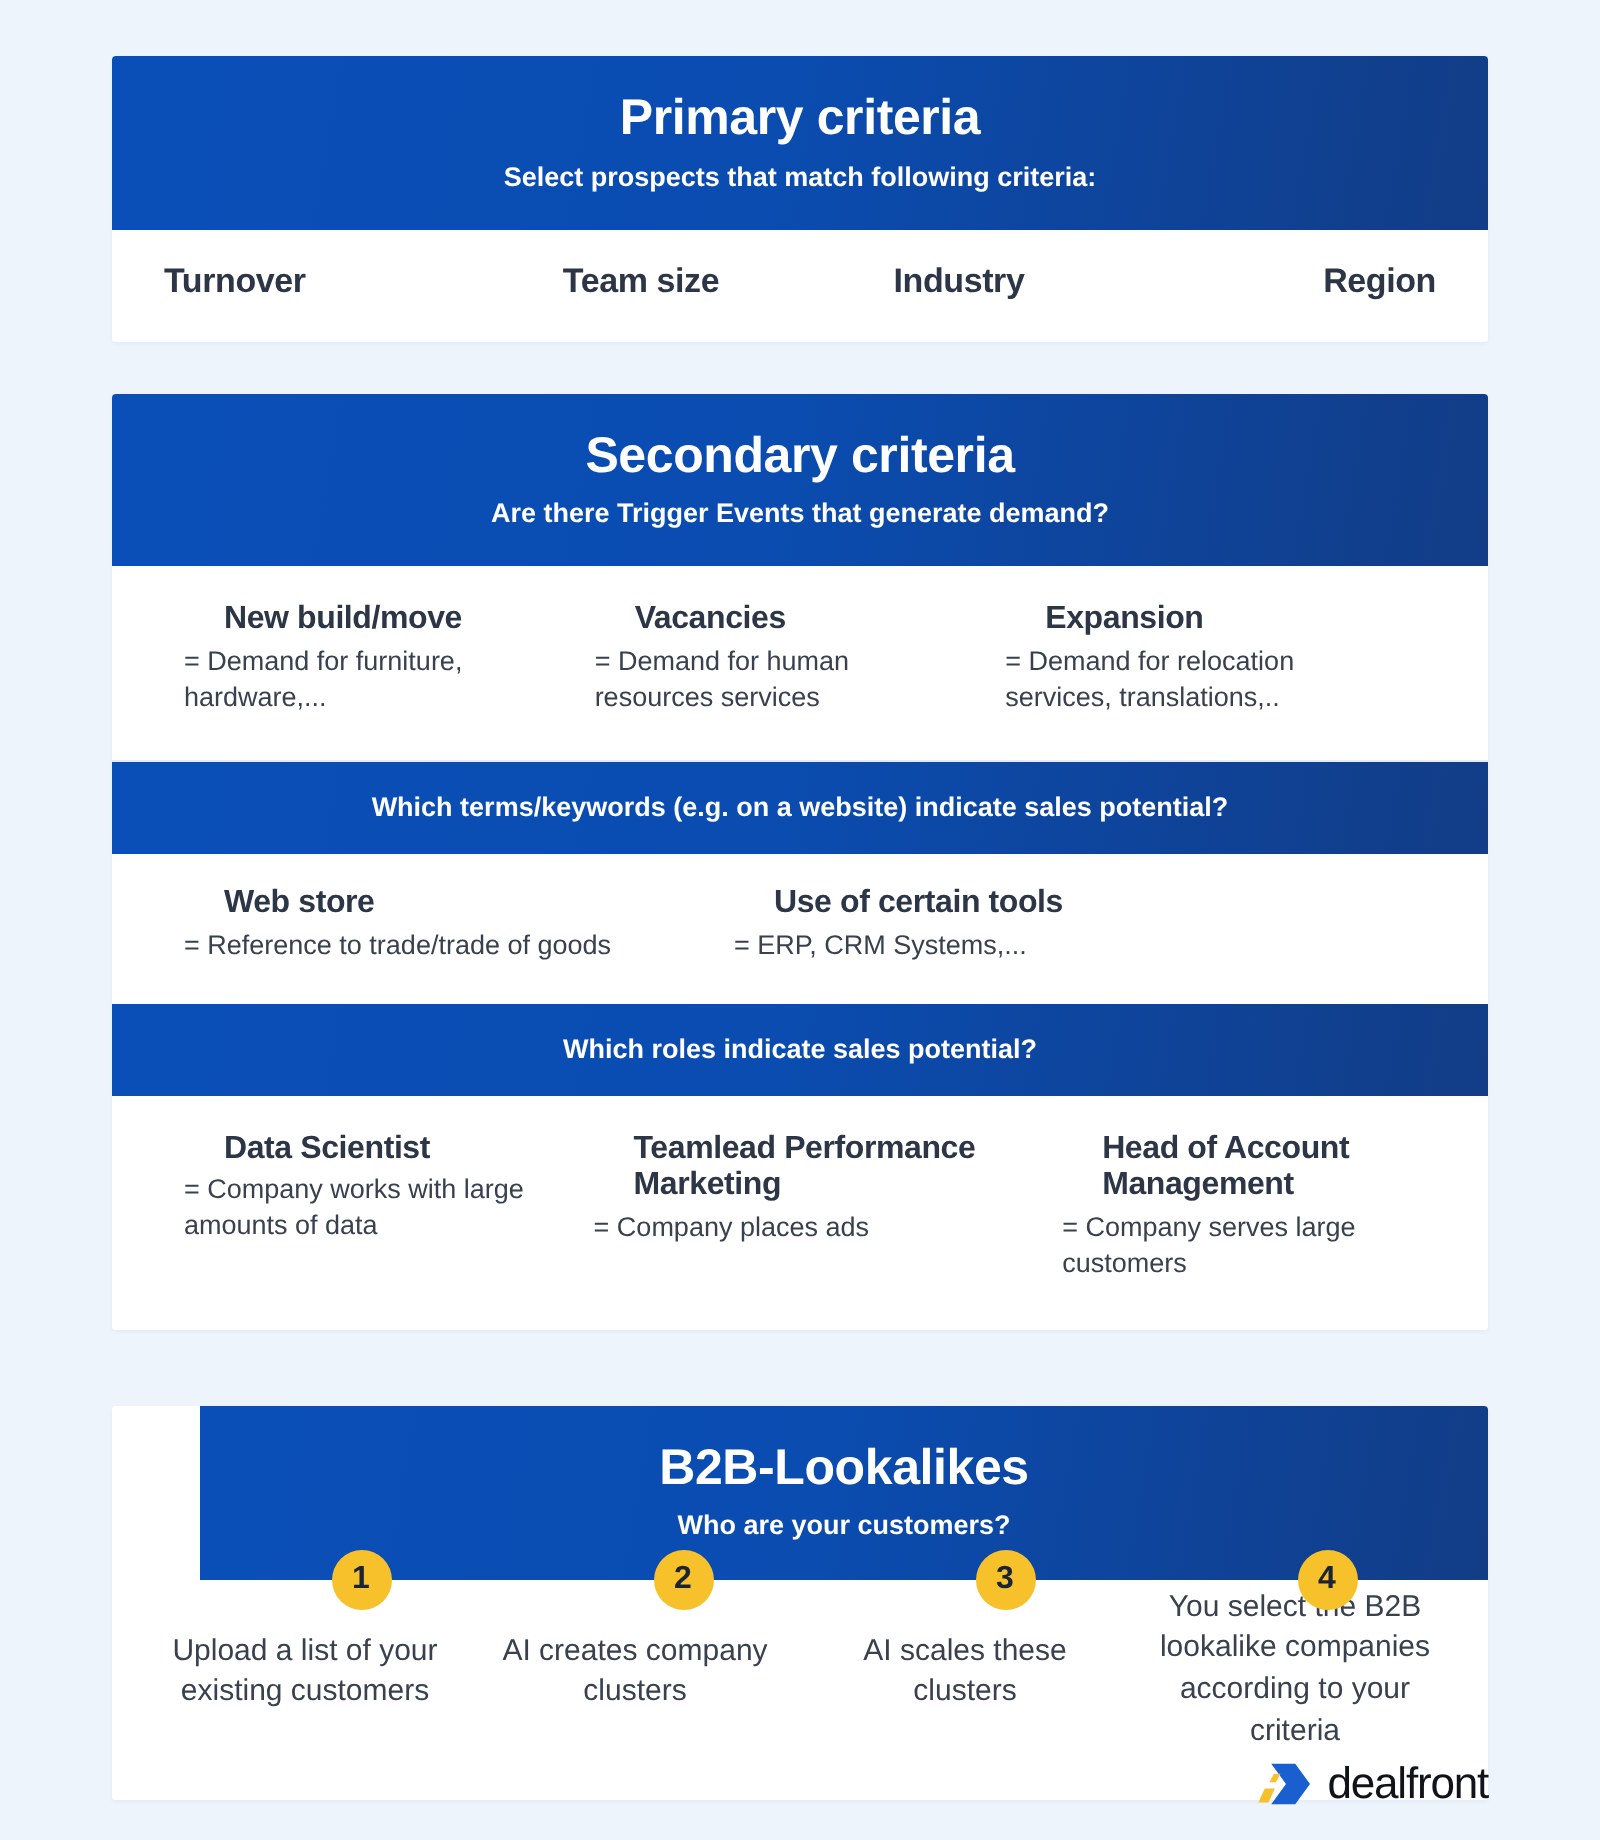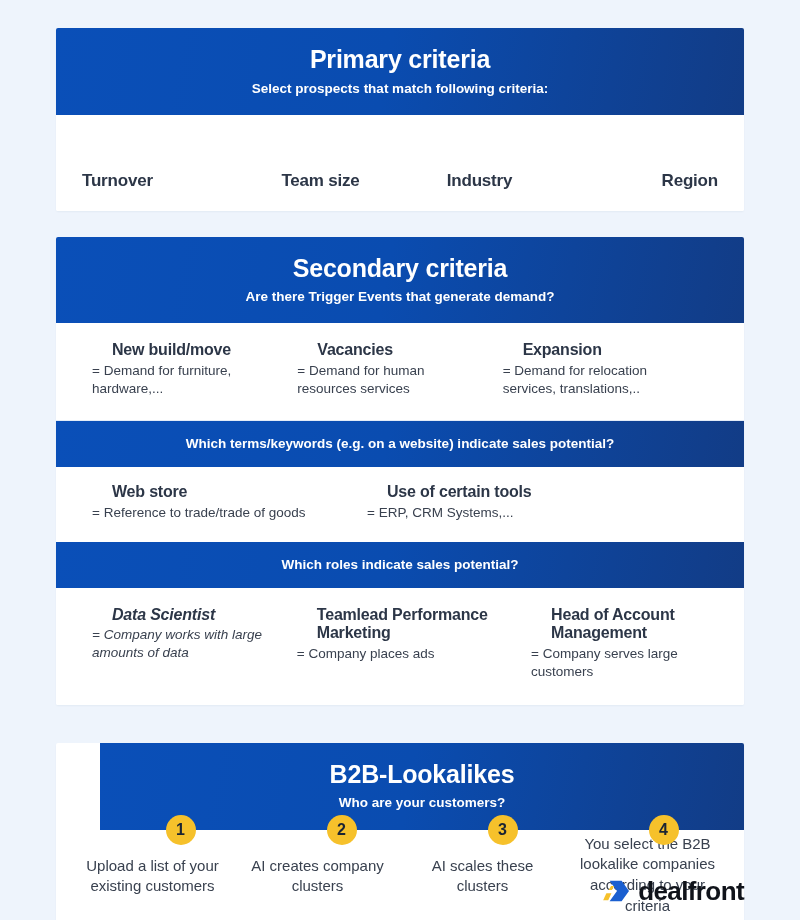--- a/index.html
+++ b/index.html
@@ -60,21 +60,20 @@
     font-size: 13.5px;
     font-weight: bold;
     padding: 15px 0 16px 0;
   }
 
   
   .crit-row {
     display: flex;
     background: #ffffff;
     padding: 16px 26px 20px 26px;
-    margin-top: 40px;
   }
   .crit-col {
     flex: 1 1 0;
     text-align: center;
     font-size: 17px;
     font-weight: bold;
     color: #2c3647;
     letter-spacing: -0.2px;
   }
   .crit-col.c0 { text-align: left; }
@@ -104,21 +103,21 @@
     color: #39414f;
     line-height: 1.32;
     margin-top: 2px;
   }
 
   
   .trig .item  { width: 33.33%; }
   .kw         { padding-left: 124px; align-items: flex-end; }
   .kw .item:nth-child(1) { width: 275px; }
   .kw .item:nth-child(2) { width: 275px; }
-  .roles .item:nth-child(1) { width: 208px; font-style: italic; }
+  .roles .item:nth-child(1) { width: 208px; }
   .roles .item:nth-child(2) { width: 238px; }
   .roles .item:nth-child(3) { width: 180px; padding-right: 0; }
 
   .divider {
     height: 1px;
     background: #e4ecf7;
     margin: 0 0 0 0;
   }
 
   
@@ -169,22 +168,22 @@
   .footer {
     position: absolute;
     right: 56px;
     bottom: 16px;
     display: flex;
     align-items: center;
     gap: 7px;
   }
   .logo-mark { width: 28px; height: 24px; display: block; }
   .logo-text {
-    font-size: 26px;
-    font-weight: bold;
+    font-size: 22px;
+    font-weight: normal;
     color: #10131a;
     letter-spacing: -0.6px;
     line-height: 1;
   }
 </style>
 </head>
 <body>
 
 <div class="page">
 

